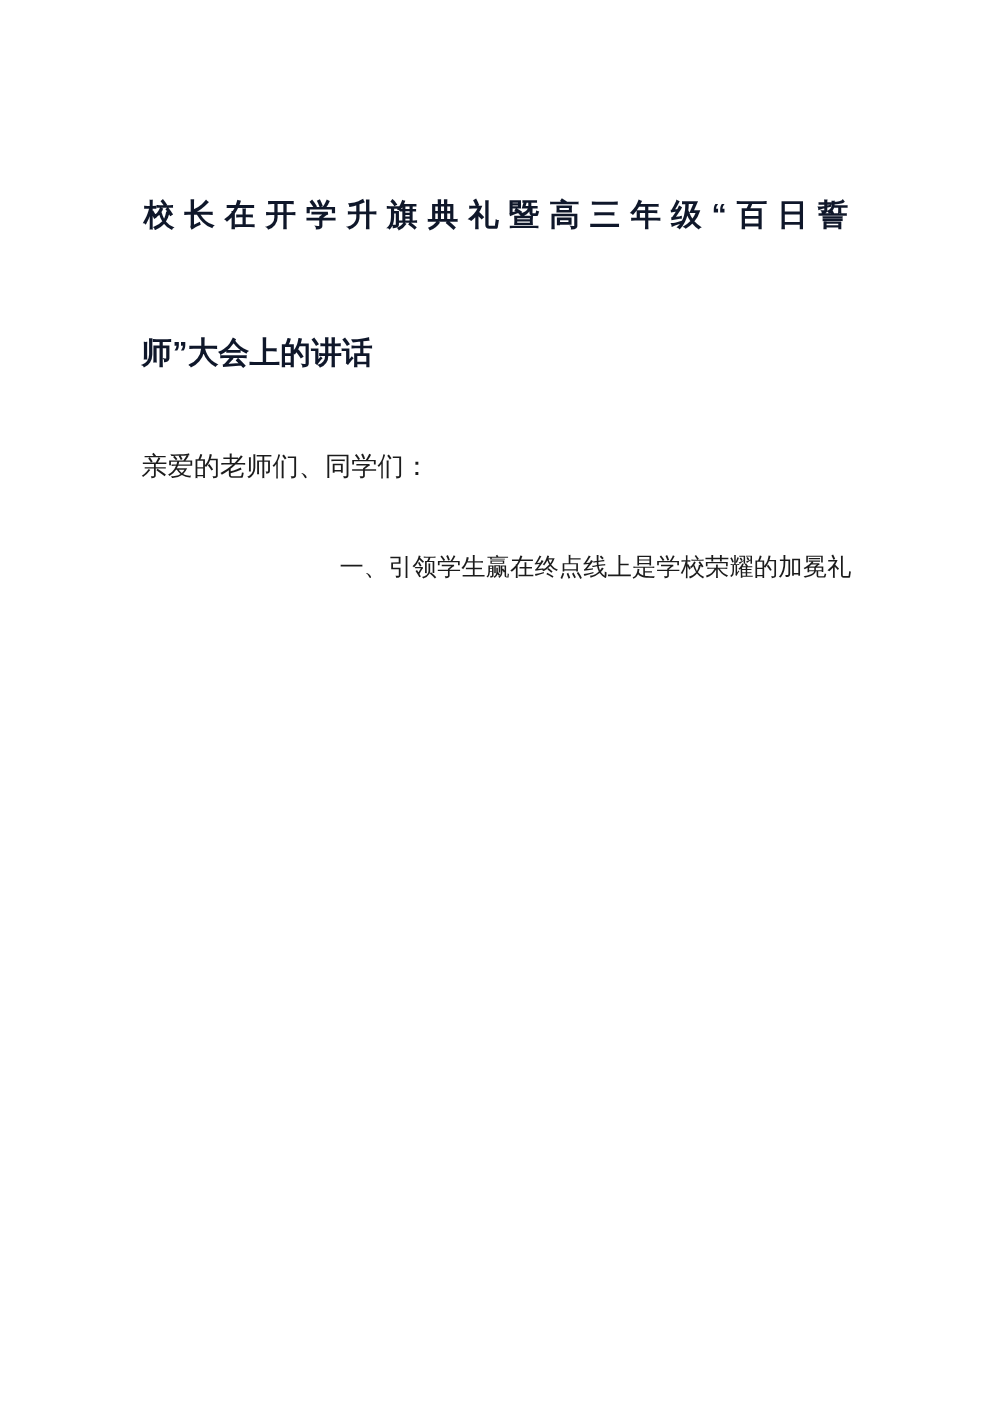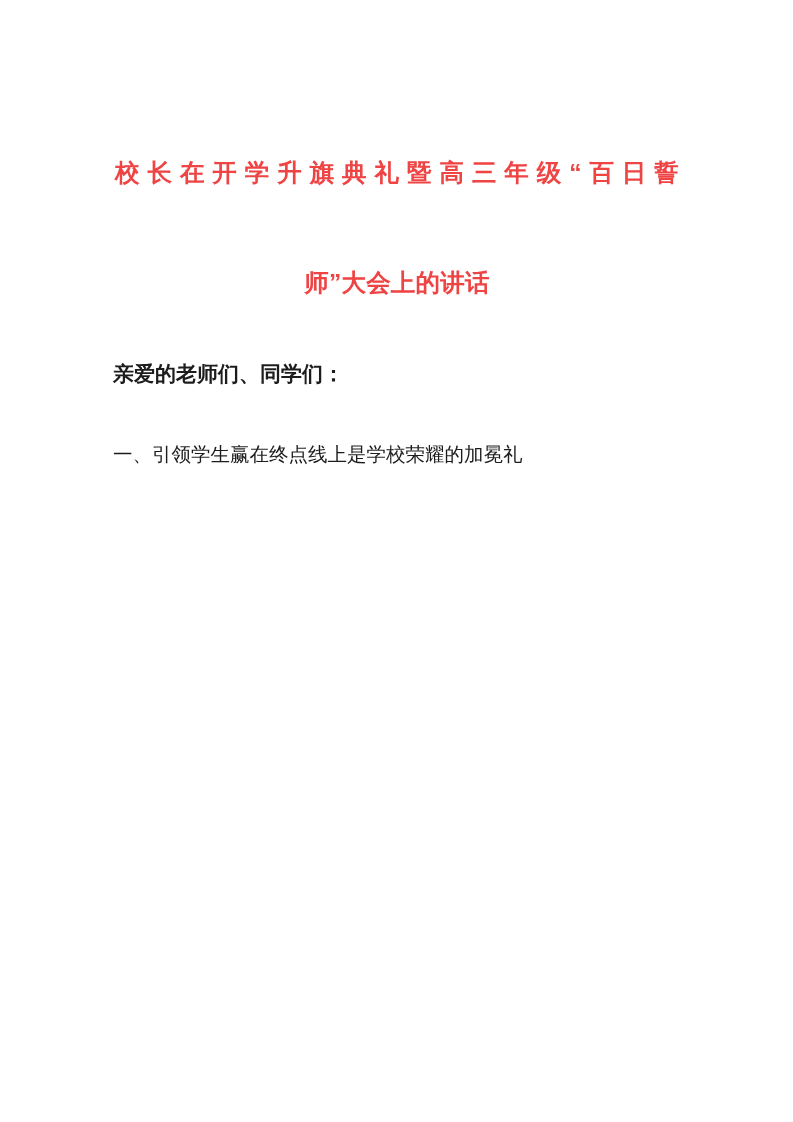--- a/index.html
+++ b/index.html
@@ -32,67 +32,66 @@
 
   
   .doc-title {
     margin: 0;
     padding-top: 118px;
     font-size: 24.5px;
     font-weight: bold;
     line-height: 110px;
     text-align: center;
     letter-spacing: 0.2px;
-    color: #ef4444;
+    color: #0f172a;
   }
 
   .doc-title .title-line {
     display: block;
   }
 
   .doc-title .title-line-1 {
     text-align: justify;
     text-align-last: justify;
     padding: 0 2px;
   }
 
   .doc-title .title-line-2 {
-    text-align: center;
+    text-align: left;
   }
 
   
   .body-block {
     margin-top: 16px;
   }
 
   p.para {
     margin: 0 0 40px 0;
     font-size: 21px;
     line-height: 40px;
     color: #1c1c1c;
     text-align: justify;
     text-justify: inter-character;
     letter-spacing: 0;
-    font-weight: bold;
   }
 
   p.para:last-child {
     margin-bottom: 0;
   }
 
   
   p.para.flush {
     text-align: left;
   }
 
   p.section-heading {
     font-size: 19.5px;
     line-height: 40px;
     font-weight: normal;
-    text-align: left;
+    text-align: right;
     margin: 0 0 40px 0;
     color: #1c1c1c;
   }
 
   
   p.para.last-para {
     margin-bottom: 0;
   }
 </style>
 </head>

